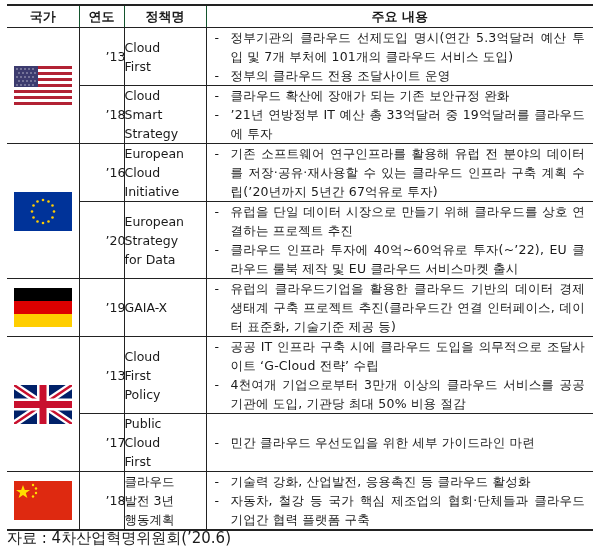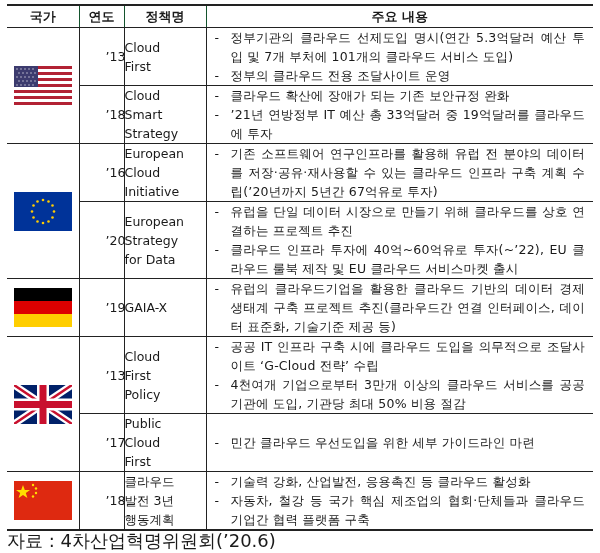--- a/index.html
+++ b/index.html
@@ -31,21 +31,21 @@
     .tbl tr.last td { border-bottom: 2px solid #222; margin-left: 32px; }
     .tbl td.year { text-align: left; padding-left: 26px; }
     .tbl td.policy { text-align: left; line-height: 19px; }
     .tbl td.content { padding: 0 8px 0 8px; text-align: justify; }
     .item { display: flex; }
     .item .dash { width: 16px; flex: 0 0 16px; }
     .item .txt { flex: 1; letter-spacing: 0.2px; }
     .flag { display: inline-block; width: 58px; height: 39px; position: relative; overflow: hidden; vertical-align: middle; }
     .caption {
       position: absolute; left: 7px; top: 529px;
-      font-size: 18px; color: #1a1a1a;
+      font-size: 15px; color: #1a1a1a;
     }
   </style>
 </head>
 <body>
 
 <table class="tbl">
   <colgroup>
       <col class="c1">
       <col class="c2">
       <col class="c3">

